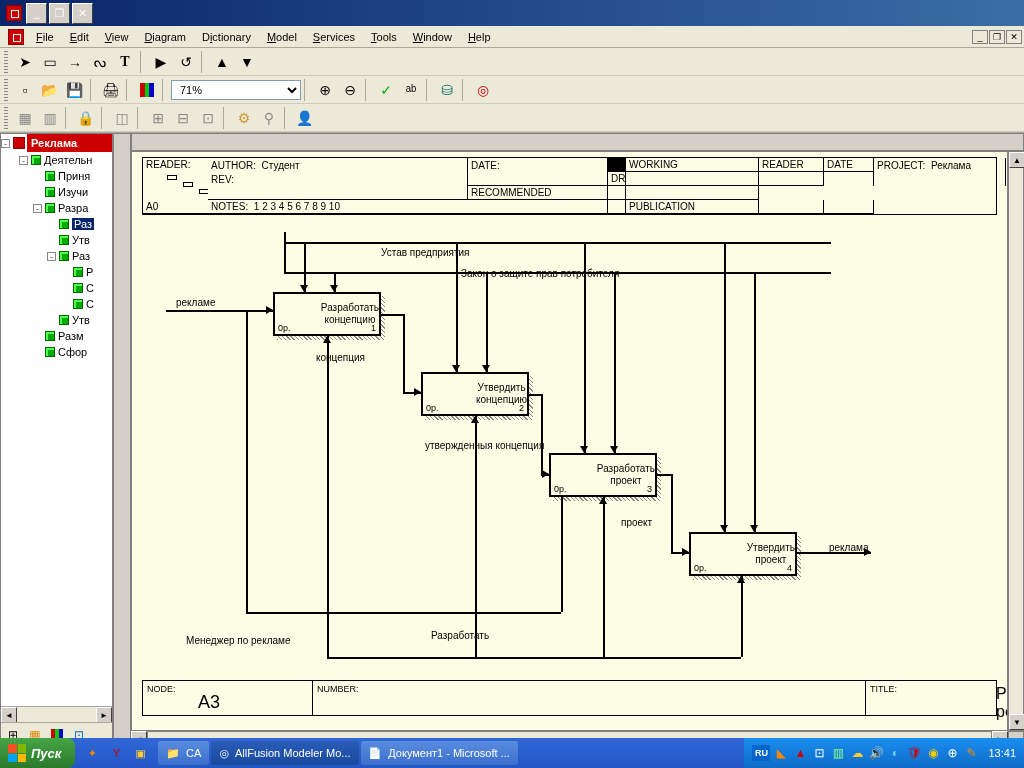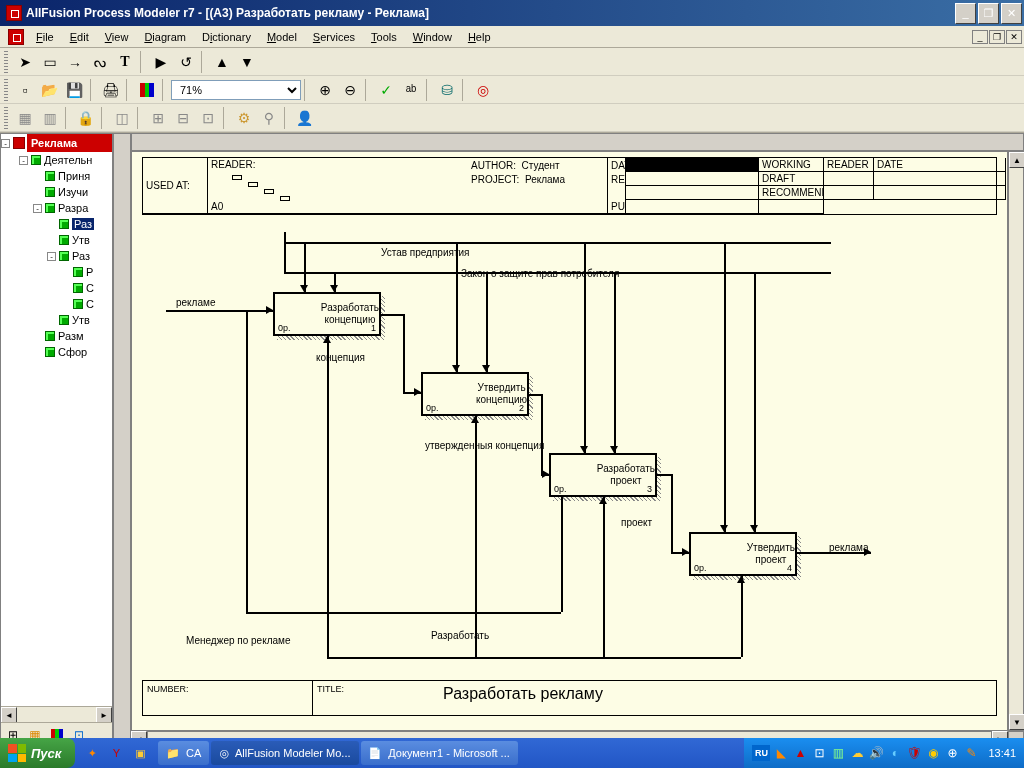--- a/index.html
+++ b/index.html
@@ -99,21 +99,20 @@
 .tray { margin-left:auto; height:30px; background: linear-gradient(to bottom, #1a8ef0, #0e6cc7); display:flex; align-items:center; padding:0 8px; gap:3px; }
 .tray-icon { width:16px; height:16px; font-size:12px; display:flex;align-items:center;justify-content:center; }
 .clock { margin-left:6px; font-size:11px; }
 .ico-blocks{width:14px;height:14px;background:linear-gradient(to right,#c00 33%,#0c0 33% 66%,#00c 66%);display:inline-block;}
 </style>
 </head>
 <body>
 
 <div class="titlebar">
   <span class="titlebar-icon"></span>
-  <span class="titlebar-text">AllFusion Process Modeler r7 - [(A3) Разработать  рекламу - Реклама]</span>
   <div class="winbtns">
     <div class="winbtn">_</div>
     <div class="winbtn">❐</div>
     <div class="winbtn">✕</div>
   </div>
 </div>
 
 <div class="menubar">
   <span style="width:16px;height:16px;margin-right:4px;" class="titlebar-icon"></span>
   <span class="menu-item"><u>F</u><span>ile</span></span>
@@ -285,21 +284,20 @@
   </div>
 
   <div class="canvas-area">
     <div class="canvas-ruler-v"></div>
     <div class="canvas-wrap">
       <div class="canvas-ruler-h"></div>
       <div style="flex:1;display:flex;">
         <div class="diagram-viewport" id="diagram-canvas">
 
           <div class="diag-header">
-            <div style="grid-row:1/5;">USED AT:</div>
             <div class="noborder-b"><span>AUTHOR:</span>&nbsp;&nbsp;<span>Студент</span></div>
             <div class="noborder-b"><span>DATE:</span>&nbsp;&nbsp;</div>
             <div class="blackcell"></div>
             <div>WORKING</div>
             <div>READER</div>
             <div>DATE</div>
             <div style="grid-row:1/5;border-right:none;" class="context-canvas">
               <span style="position:absolute;top:1px;left:3px;">READER:</span>
               <span class="ctx-box" style="top:17px;left:24px;"></span>
               <span class="ctx-box" style="top:24px;left:40px;"></span>
@@ -315,20 +313,21 @@
             <div></div>
             <div></div>
 
             <div class="noborder-b"></div>
             <div class="noborder-b"></div>
             <div></div>
             <div>RECOMMENDED</div>
             <div></div>
             <div></div>
 
+            <div style="grid-column:2/4;"><span>NOTES:</span>&nbsp;&nbsp;<span>1  2  3  4  5  6  7  8  9  10</span></div>
             <div></div>
             <div>PUBLICATION</div>
             <div></div>
             <div></div>
           </div>
 
           <div id="activities-layer">
               <div class="activity-shadow" style="left: 145px; top: 144px; width: 108px; height: 44px;"></div>
               <div class="activity" style="left: 141px; top: 140px; width: 108px; height: 44px;">
                 <span class="act-label">Разработать<br>концепцию</span>
@@ -414,20 +413,21 @@
               <div class="flow-label" style="left: 44px; top: 145px;">рекламе</div>
               <div class="flow-label" style="left: 184px; top: 200px;">концепция</div>
               <div class="flow-label" style="left: 293px; top: 288px;">утвержденныя концепция</div>
               <div class="flow-label" style="left: 489px; top: 365px;">проект</div>
               <div class="flow-label" style="left: 697px; top: 390px;">реклама</div>
               <div class="flow-label" style="left: 54px; top: 483px;">Менеджер по рекламе</div>
               <div class="flow-label" style="left: 299px; top: 478px;">Разработать</div>
             </div>
 
           <div class="diag-footer">
+            <div><span class="df-label">NODE:</span><span class="df-big" style="left:55px;">A3</span></div>
             <div><span class="df-label">NUMBER:</span></div>
             <div><span class="df-label">TITLE:</span><span style="position:absolute;left:130px;top:4px;font-size:16px;">Разработать  рекламу</span></div>
           </div>
         </div>
         <div class="vscroll">
           <div class="scroll-btn">▲</div>
           <div class="scroll-track"></div>
           <div class="scroll-btn">▼</div>
         </div>
       </div>

